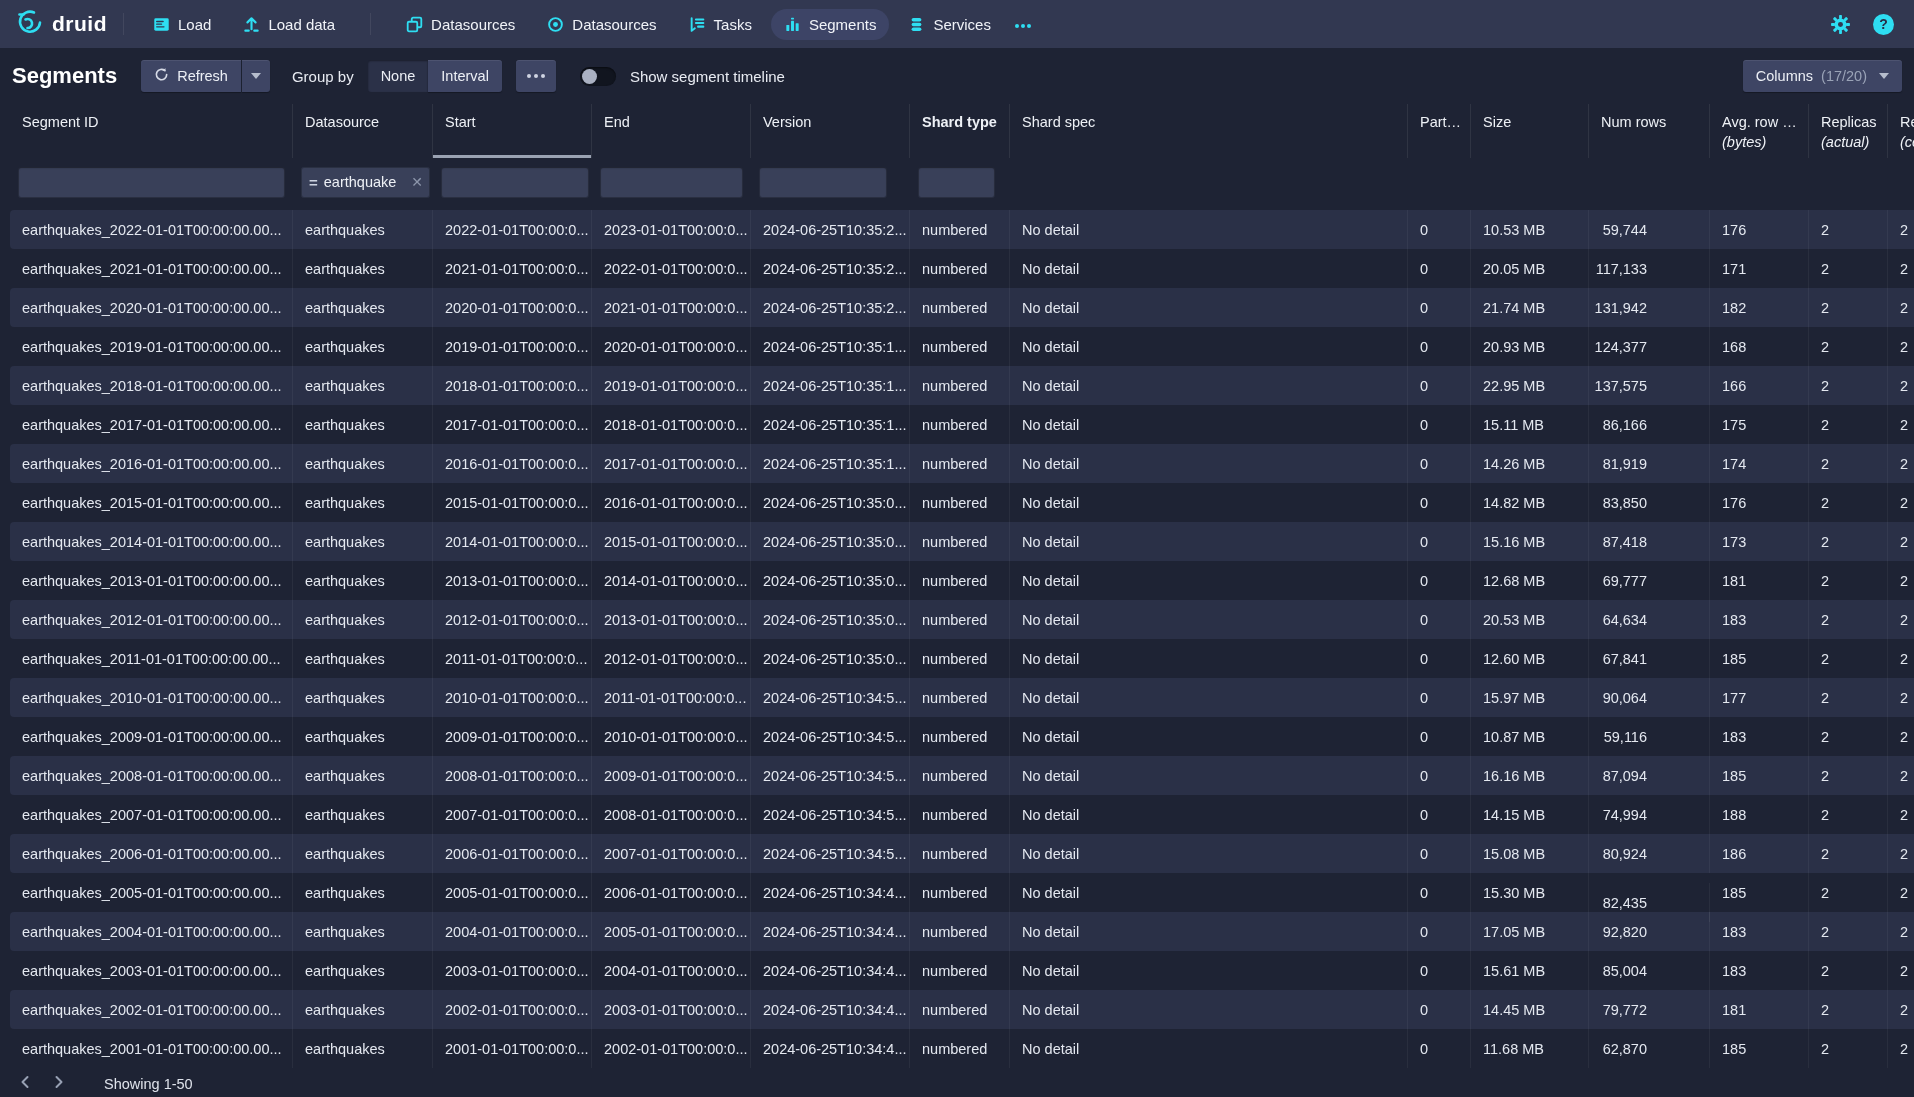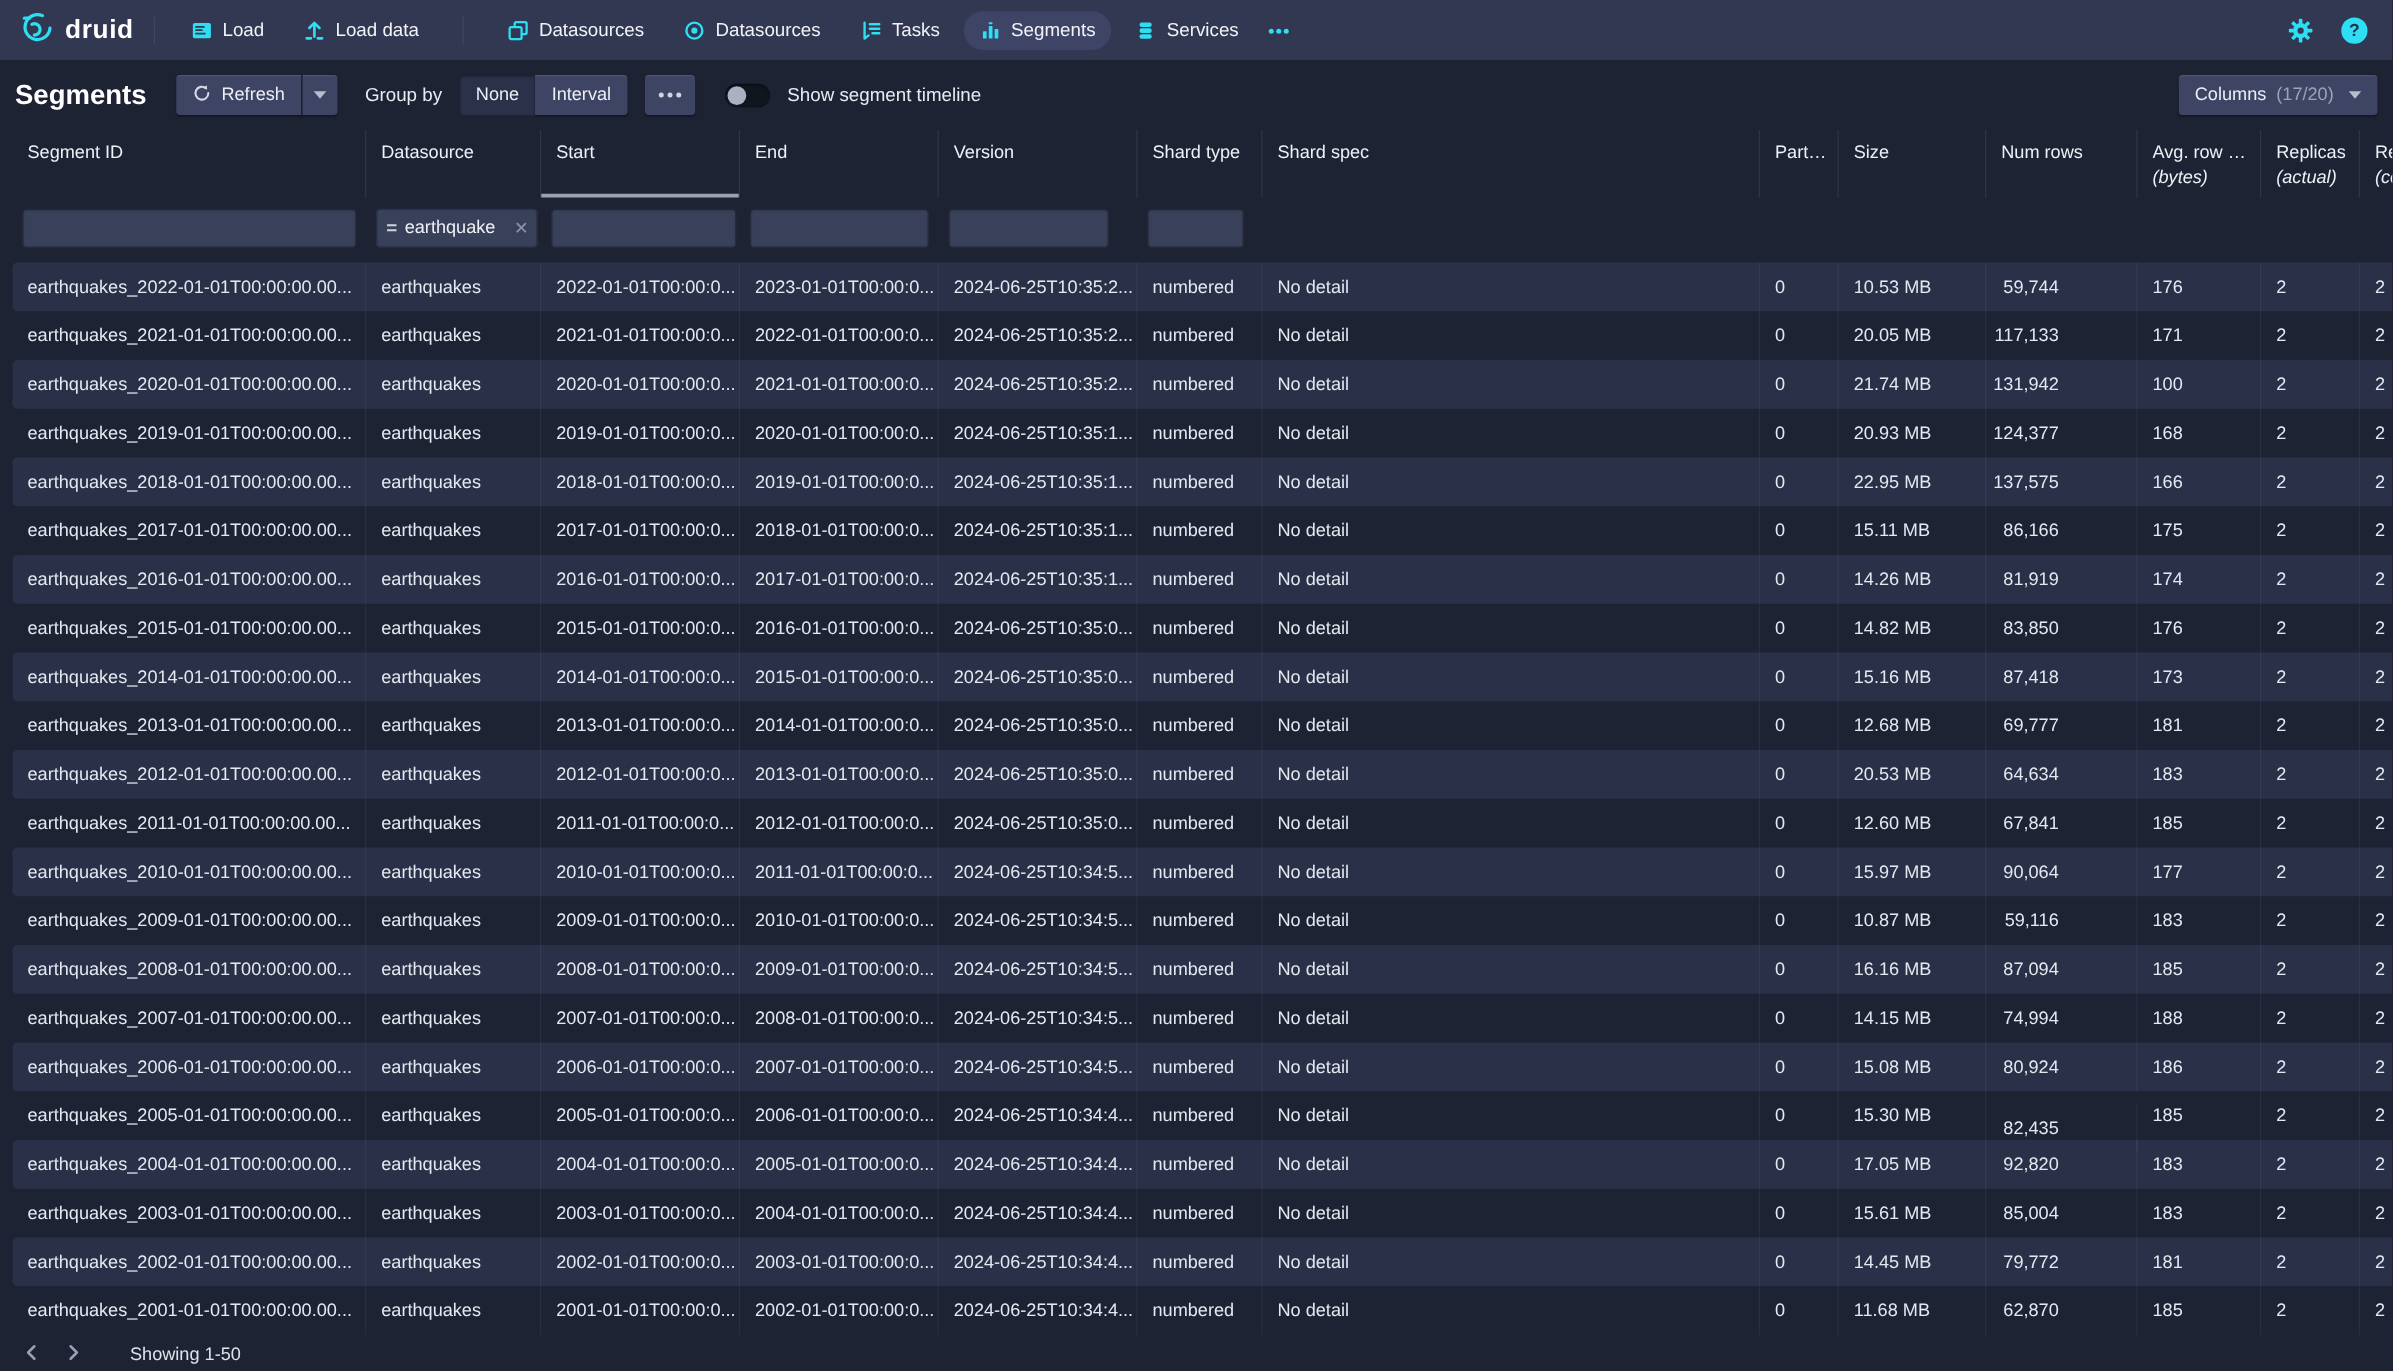--- a/index.html
+++ b/index.html
@@ -263,21 +263,21 @@
         </div>
         <div class="th sorted" style="width: 159px; flex: 0 0 159px;">
           <span class="lbl">Start</span>
         </div>
         <div class="th" style="width: 159px; flex: 0 0 159px;">
           <span class="lbl">End</span>
         </div>
         <div class="th" style="width: 159px; flex: 0 0 159px;">
           <span class="lbl">Version</span>
         </div>
-        <div class="th" style="width: 100px; flex: 0 0 100px;">
+        <div class="th" style="width: 100px; flex: 0 0 100px; font-weight: bold;">
           <span class="lbl">Shard type</span>
         </div>
         <div class="th" style="width: 398px; flex: 0 0 398px;">
           <span class="lbl">Shard spec</span>
         </div>
         <div class="th" style="width: 63px; flex: 0 0 63px;">
           <span class="lbl">Partition</span>
         </div>
         <div class="th" style="width: 118px; flex: 0 0 118px;">
           <span class="lbl">Size</span>
@@ -364,21 +364,21 @@
           <div class="td" style="width: 283px; flex: 0 0 283px;">earthquakes_2020-01-01T00:00:00.00...</div>
           <div class="td" style="width: 140px; flex: 0 0 140px;">earthquakes</div>
           <div class="td" style="width: 159px; flex: 0 0 159px;">2020-01-01T00:00:0...</div>
           <div class="td" style="width: 159px; flex: 0 0 159px;">2021-01-01T00:00:0...</div>
           <div class="td" style="width: 159px; flex: 0 0 159px;">2024-06-25T10:35:2...</div>
           <div class="td" style="width: 100px; flex: 0 0 100px;">numbered</div>
           <div class="td" style="width: 398px; flex: 0 0 398px;">No detail</div>
           <div class="td" style="width: 63px; flex: 0 0 63px;">0</div>
           <div class="td" style="width: 118px; flex: 0 0 118px;">21.74 MB</div>
           <div class="td right" style="width: 121px; flex: 0 0 121px;">131,942</div>
-          <div class="td" style="width: 99px; flex: 0 0 99px;">100</div>
+          <div class="td" style="width: 99px; flex: 0 0 99px;">182</div>
           <div class="td" style="width: 79px; flex: 0 0 79px;">2</div>
           <div class="td" style="width: 152px; flex: 0 0 152px;">2</div>
         </div>
         <div class="tr">
           <div class="td" style="width: 283px; flex: 0 0 283px;">earthquakes_2019-01-01T00:00:00.00...</div>
           <div class="td" style="width: 140px; flex: 0 0 140px;">earthquakes</div>
           <div class="td" style="width: 159px; flex: 0 0 159px;">2019-01-01T00:00:0...</div>
           <div class="td" style="width: 159px; flex: 0 0 159px;">2020-01-01T00:00:0...</div>
           <div class="td" style="width: 159px; flex: 0 0 159px;">2024-06-25T10:35:1...</div>
           <div class="td" style="width: 100px; flex: 0 0 100px;">numbered</div>

